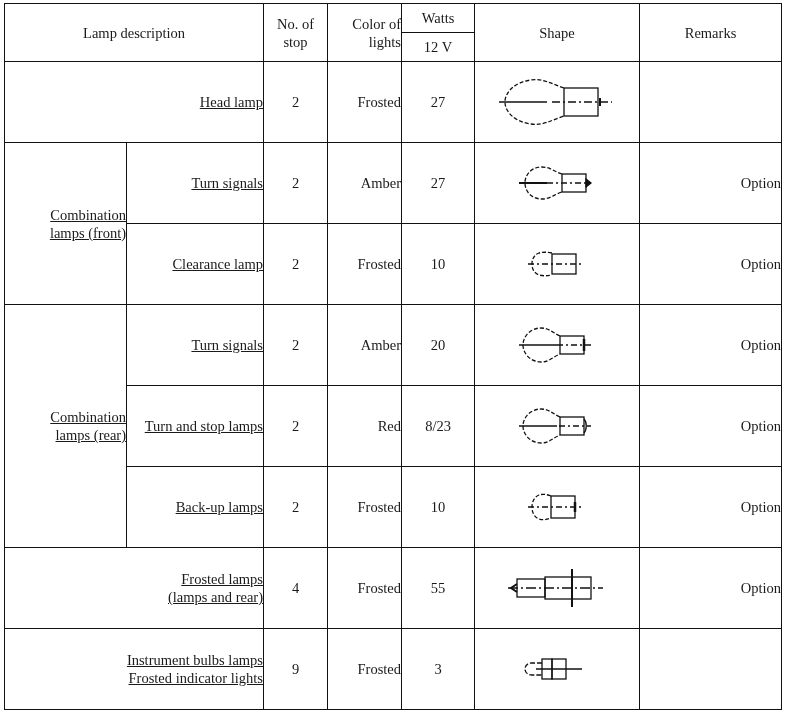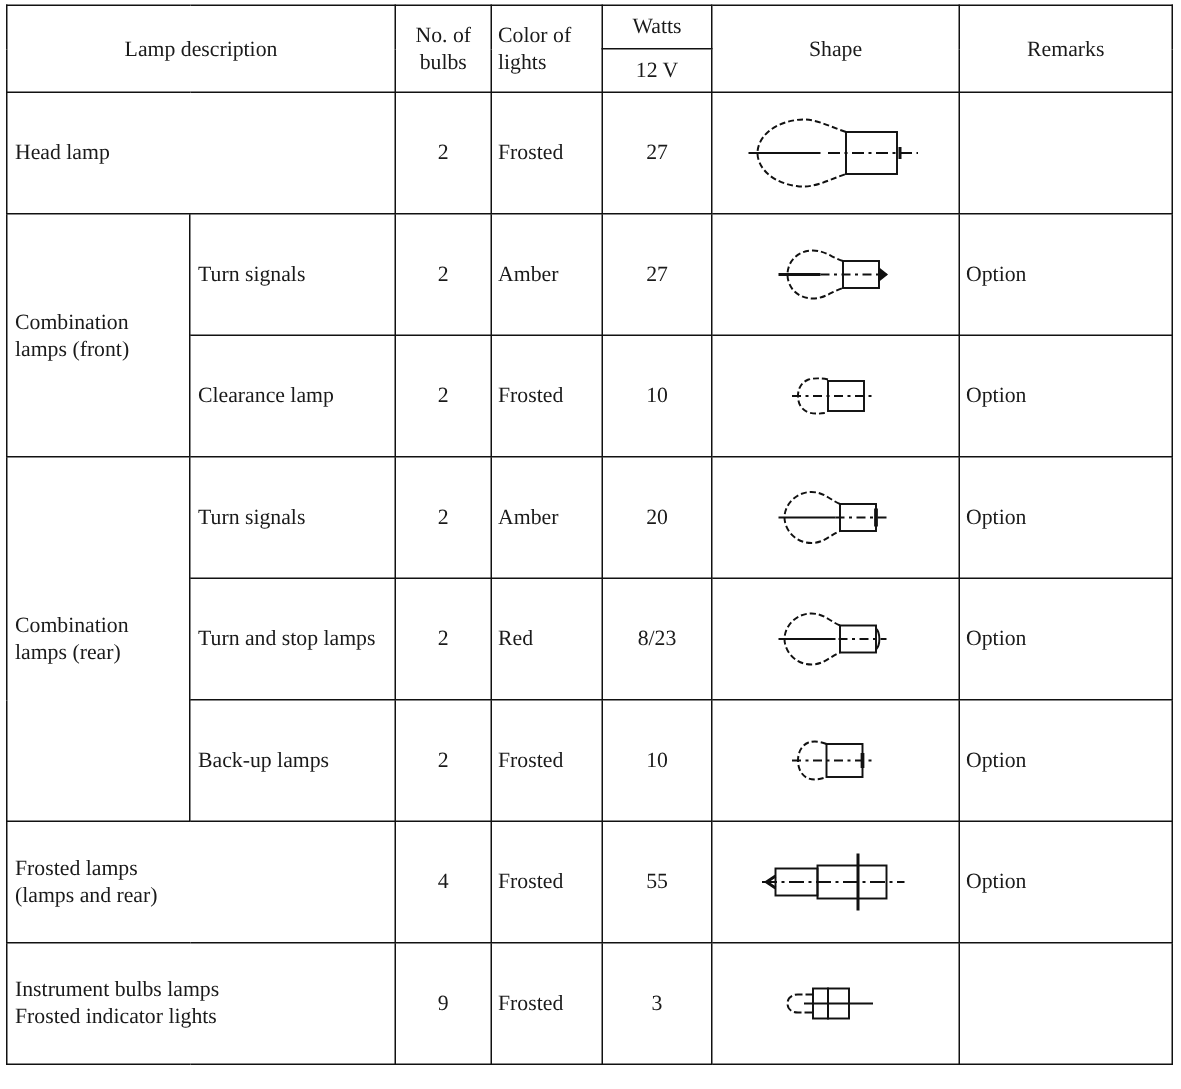--- a/index.html
+++ b/index.html
@@ -8,22 +8,22 @@
     table.lamps {
       position: absolute; left: 4px; top: 3px;
       border-collapse: collapse; table-layout: fixed;
       width: 777px; font-size: 14.5px;
     }
     table.lamps td, table.lamps th {
       border: 1.6px solid #111; padding: 0; font-weight: normal;
       vertical-align: middle; line-height: 18px;
     }
     th { text-align: center; }
-    .lft { text-align: left; padding-left: 5px !important; }
-    .lft2 { text-align: left; padding-left: 4px !important; }
+    .lft { text-align: right; padding-left: 5px !important; text-decoration: underline; }
+    .lft2 { text-align: right; padding-left: 4px !important; }
     .ctr { text-align: center; }
     .hdr-top { height: 29px; }
     .hdr-bot { height: 29px; }
     .r { height: 81px; }
     .shape svg { display: block; margin: 0 auto; }
   </style>
 </head>
 <body>
 
 <table class="lamps">
@@ -34,21 +34,21 @@
     <col style="width:74px">
     <col style="width:73px">
     <col style="width:165px">
     <col style="width:142px">
   </colgroup>
   <thead>
     <tr class="hdr-top">
       <th colspan="2" rowspan="2">Lamp description</th>
       <th rowspan="2">
         <span>No. of</span><br>
-        <span>bulbs</span>
+        <span>stop</span>
       </th>
       <th rowspan="2" class="lft2">
         <span>Color of</span><br>
         <span>lights</span>
       </th>
       <th>Watts</th>
       <th rowspan="2">Shape</th>
       <th rowspan="2">Remarks</th>
     </tr>
     <tr class="hdr-bot">

